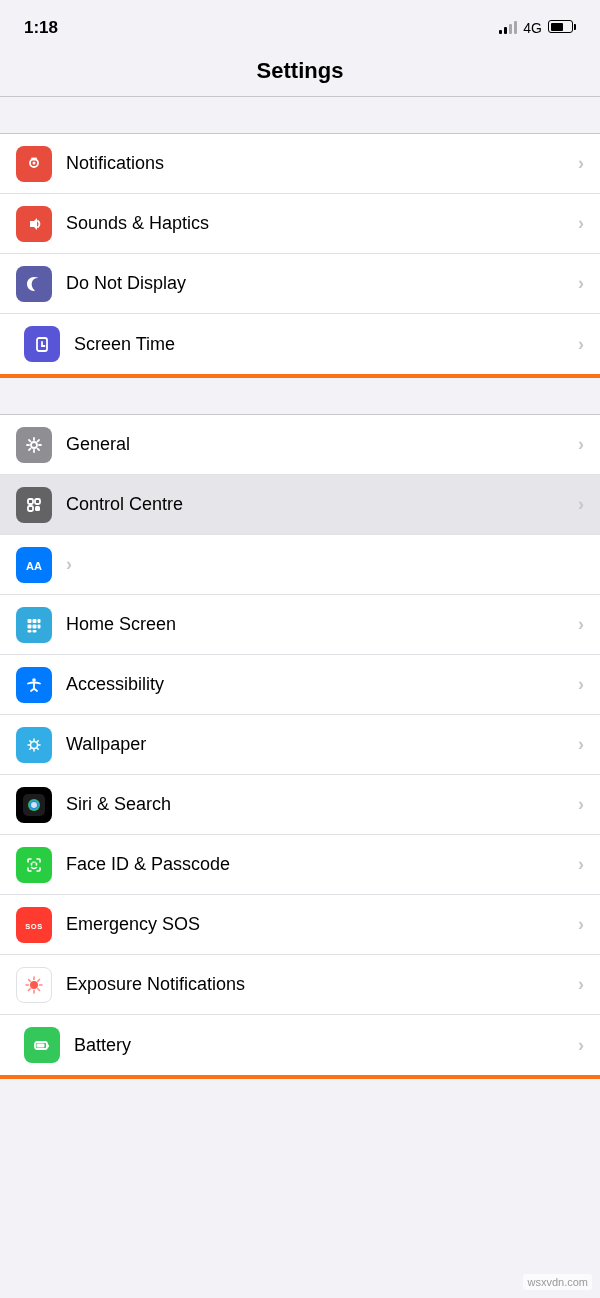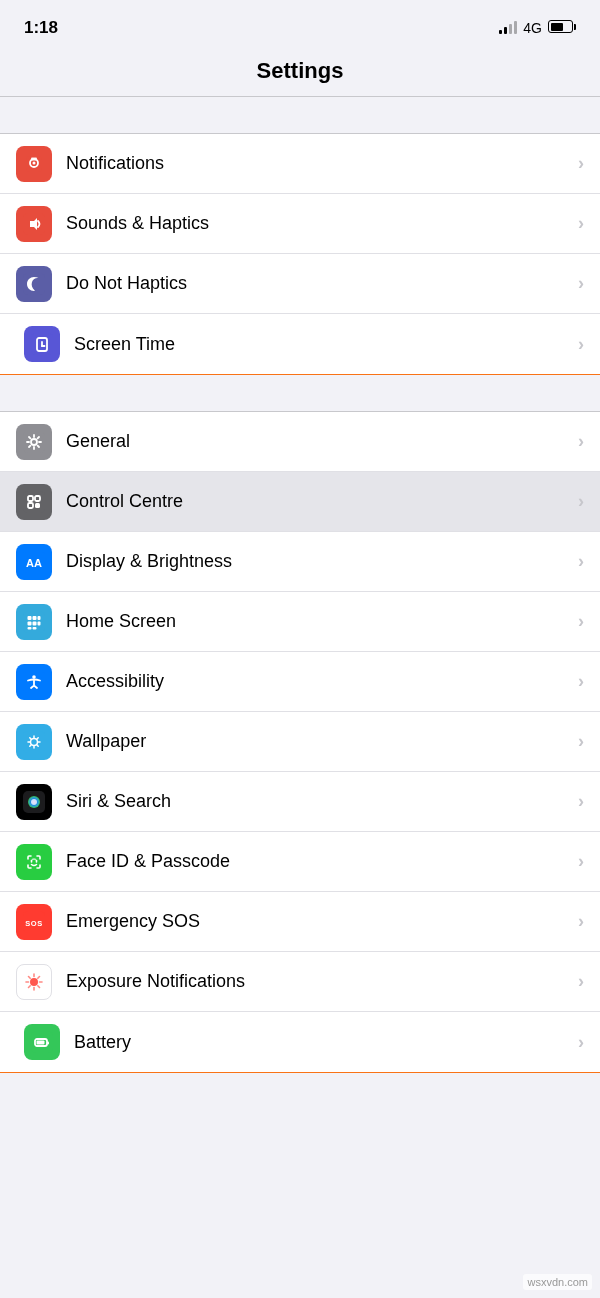--- a/index.html
+++ b/index.html
@@ -95,21 +95,21 @@
     }
     .section-gap-small {
       height: 10px;
       background: #f2f2f7;
     }
 
     
     .settings-group {
       background: #fff;
       border-top: 1px solid #c8c8cc;
-      border-bottom: 1px solid #f97316;
+      border-bottom: 4px solid #f97316;
     }
 
     .settings-item {
       display: flex;
       align-items: center;
       padding: 0 16px;
       height: 60px;
       background: #fff;
       border-bottom: 0.5px solid #e0e0e5;
       cursor: pointer;
@@ -250,21 +250,21 @@
 
   <div class="settings-item">
     <div class="item-icon icon-purple">
       <div class="icon-inner">
         <svg width="22" height="22" viewBox="0 0 22 22">
           <rect width="22" height="22" rx="5" fill="#5b5ea6"></rect>
           <path d="M11 4 C7.1 4 4 7.1 4 11 C4 14.9 7.1 18 11 18 C11.8 18 12 17.8 11.5 17.3 C9.2 15 8 12 9 9 C10 6 12.8 4.5 15.5 5 C14.2 4.4 12.6 4 11 4 Z" fill="white"></path>
         </svg>
       </div>
     </div>
-    <span class="item-label">Do Not Haptics</span>
+    <span class="item-label">Do Not Display</span>
     <span class="item-chevron">›</span>
   </div>
 
   <div class="settings-item">
     <div class="item-icon icon-purple2">
       <div class="icon-inner">
         <svg width="22" height="22" viewBox="0 0 22 22">
           <rect width="22" height="22" rx="5" fill="#5856d6"></rect>
           <rect x="6" y="5" width="10" height="13" rx="2" stroke="white" stroke-width="1.8" fill="none"></rect>
           <line x1="11" y1="9" x2="11" y2="13" stroke="white" stroke-width="1.8" stroke-linecap="round"></line>
@@ -322,21 +322,20 @@
 
   <div class="settings-item">
     <div class="item-icon icon-blue">
       <div class="icon-inner">
         <svg width="22" height="22" viewBox="0 0 22 22">
           <rect width="22" height="22" rx="5" fill="#007aff"></rect>
           <text x="11" y="15.5" text-anchor="middle" font-size="11" font-weight="800" fill="white" font-family="sans-serif">AA</text>
         </svg>
       </div>
     </div>
-    <span class="item-label">Display &amp; Brightness</span>
     <span class="item-chevron">›</span>
   </div>
 
   <div class="settings-item">
     <div class="item-icon icon-blue2">
       <div class="icon-inner">
         <svg width="22" height="22" viewBox="0 0 22 22">
           <rect width="22" height="22" rx="5" fill="#34aadc"></rect>
           <g fill="white">
             <rect x="4.5" y="5" width="4" height="4" rx="1"></rect>

